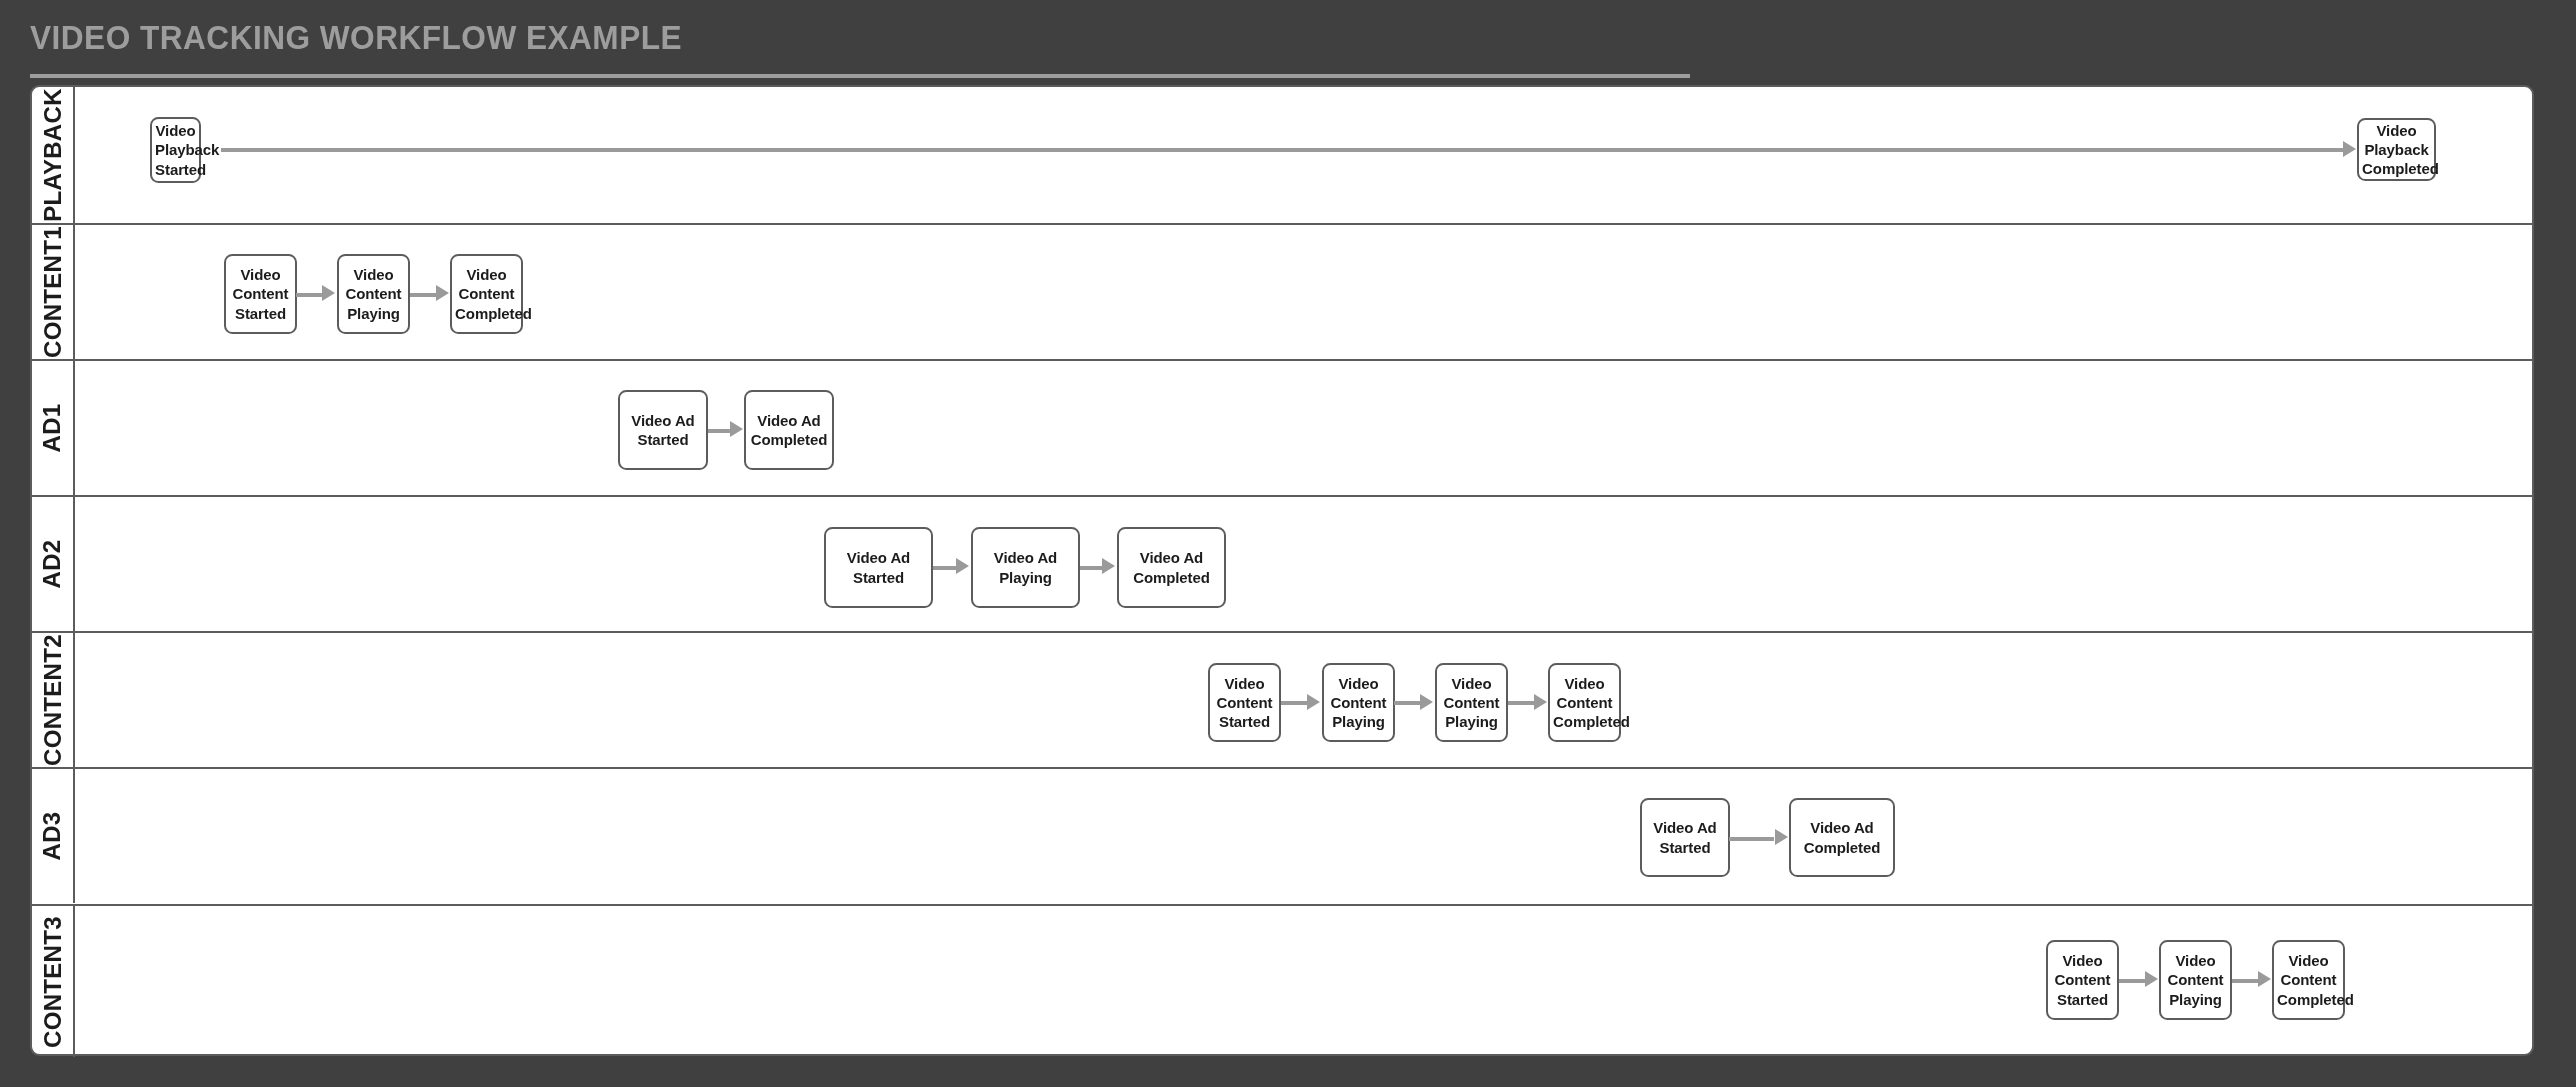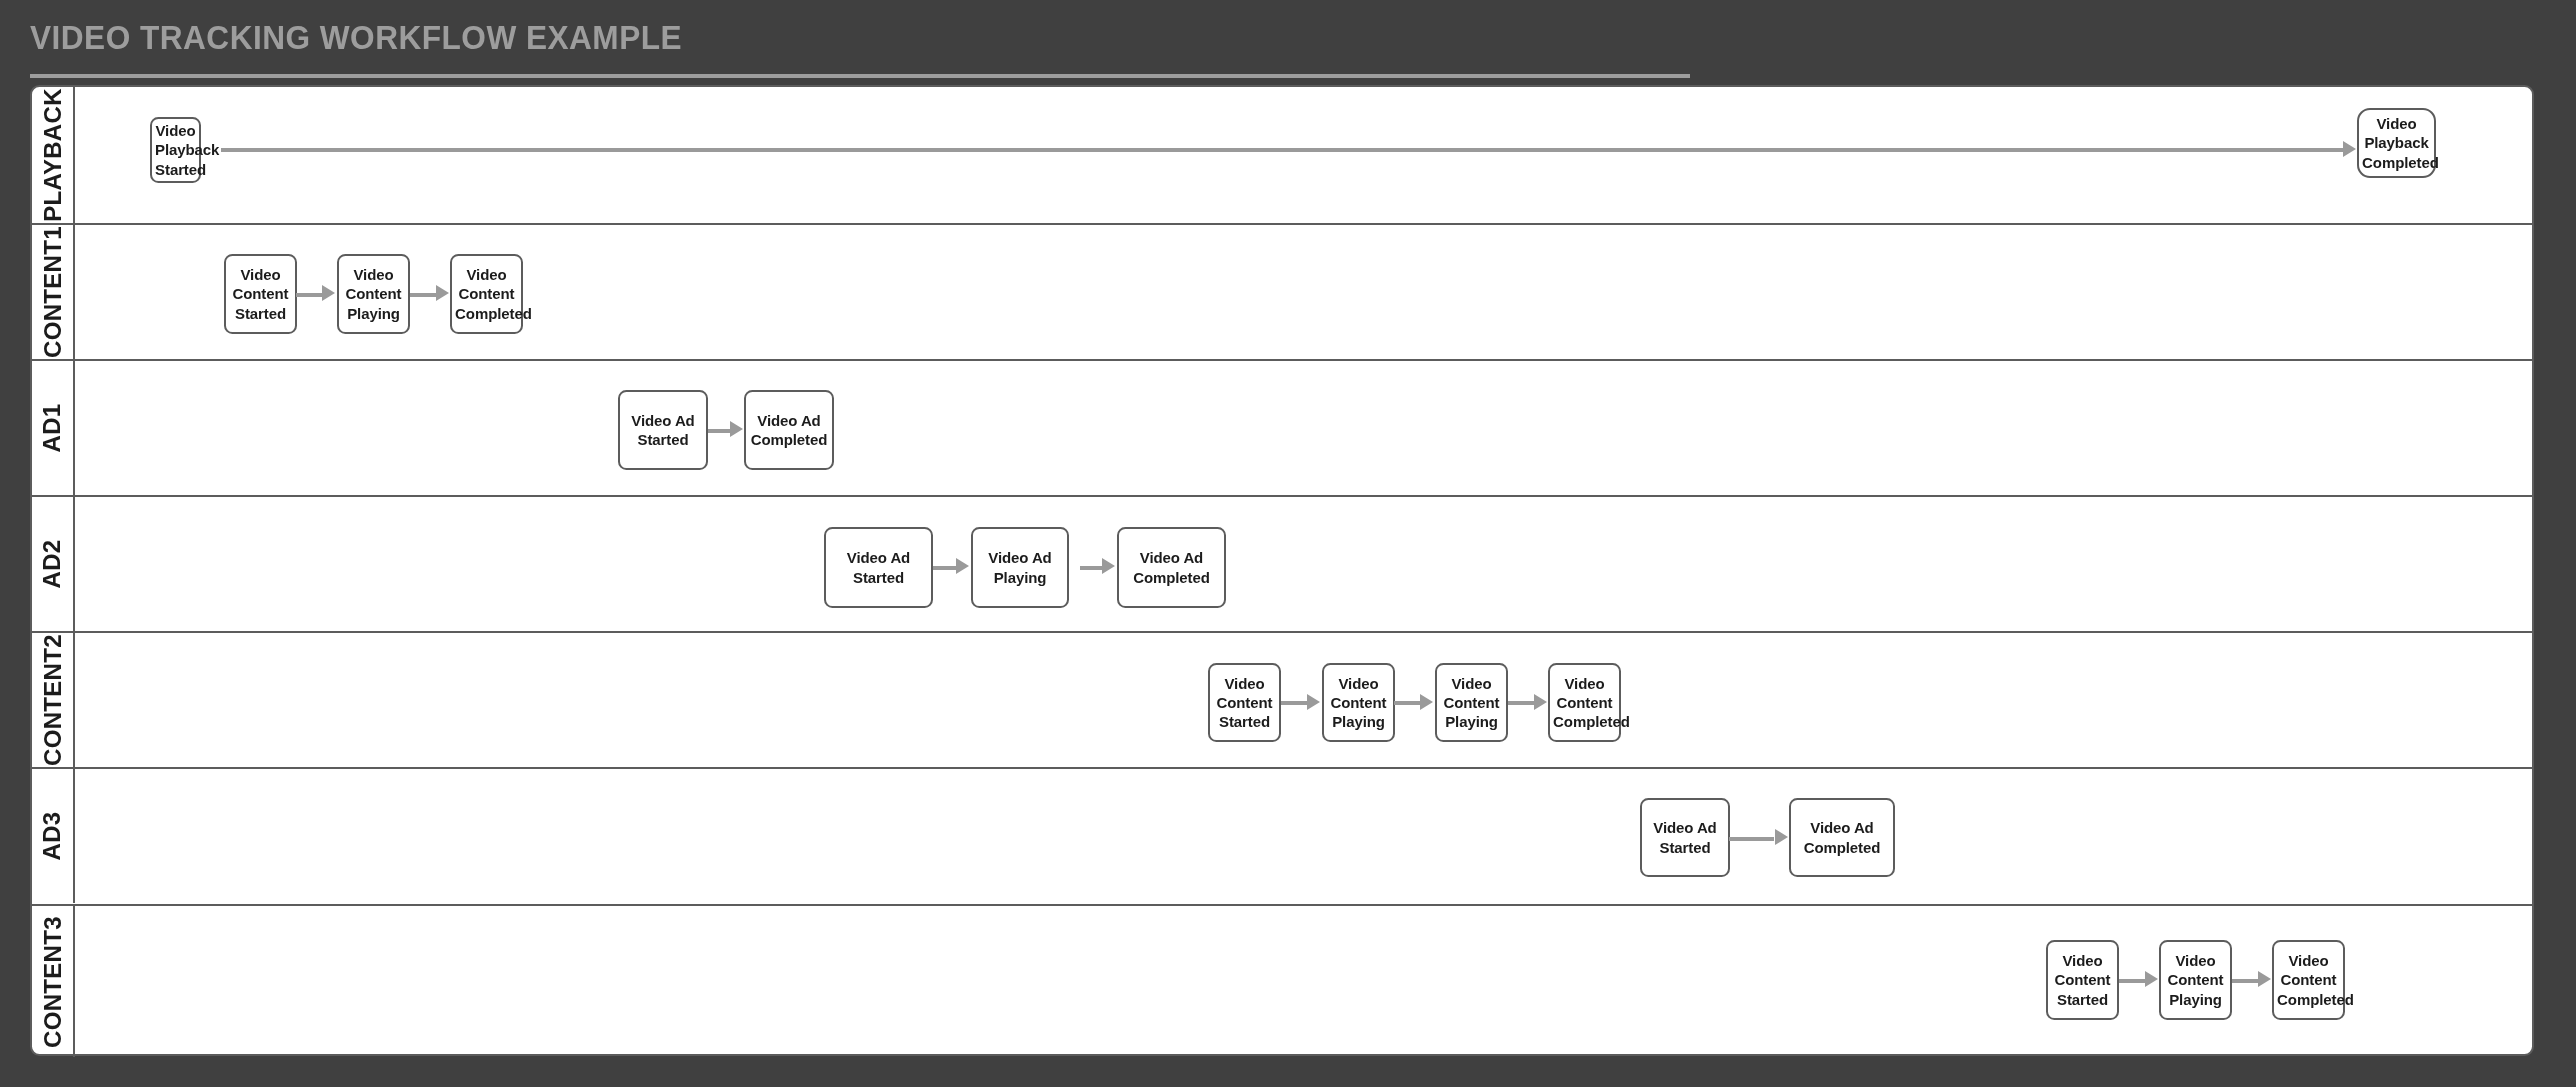--- a/index.html
+++ b/index.html
@@ -152,21 +152,21 @@
     <div class="lane" style="top:0px; height:136px;">
       <div class="lane-header">
         <span class="lane-header-label">PLAYBACK</span>
       </div>
       <div class="lane-body">
         <div class="node" style="left:75px; top:30px; width:51px; height:66px;">
           <span class="node-text">Video Playback Started</span>
         </div>
         <div class="conn" style="left:146px; top:61px; width:2122px;"></div>
         <div class="conn-head" style="left:2268px; top:54px;"></div>
-        <div class="node" style="left:2282px; top:21px; width:79px; height:70px;border-radius:13px;">
+        <div class="node" style="left:2282px; top:31px; width:79px; height:63px;">
           <span class="node-text">Video Playback Completed</span>
         </div>
       </div>
     </div>
 
     <div class="lane divider" style="top:136px; height:136px;">
       <div class="lane-header">
         <span class="lane-header-label">CONTENT1</span>
       </div>
       <div class="lane-body">
@@ -205,21 +205,21 @@
     <div class="lane divider" style="top:408px; height:136px;">
       <div class="lane-header">
         <span class="lane-header-label">AD2</span>
       </div>
       <div class="lane-body">
         <div class="node" style="left:749px; top:30px; width:109px; height:81px;">
           <span class="node-text">Video Ad Started</span>
         </div>
         <div class="conn" style="left:858px; top:69px; width:23px;"></div>
         <div class="conn-head" style="left:881px; top:61px;"></div>
-        <div class="node" style="left:896px; top:30px; width:98px; height:81px;">
+        <div class="node" style="left:896px; top:30px; width:109px; height:81px;">
           <span class="node-text">Video Ad Playing</span>
         </div>
         <div class="conn" style="left:1005px; top:69px; width:23px;"></div>
         <div class="conn-head" style="left:1027px; top:61px;"></div>
         <div class="node" style="left:1042px; top:30px; width:109px; height:81px;">
           <span class="node-text">Video Ad Completed</span>
         </div>
       </div>
     </div>
 

